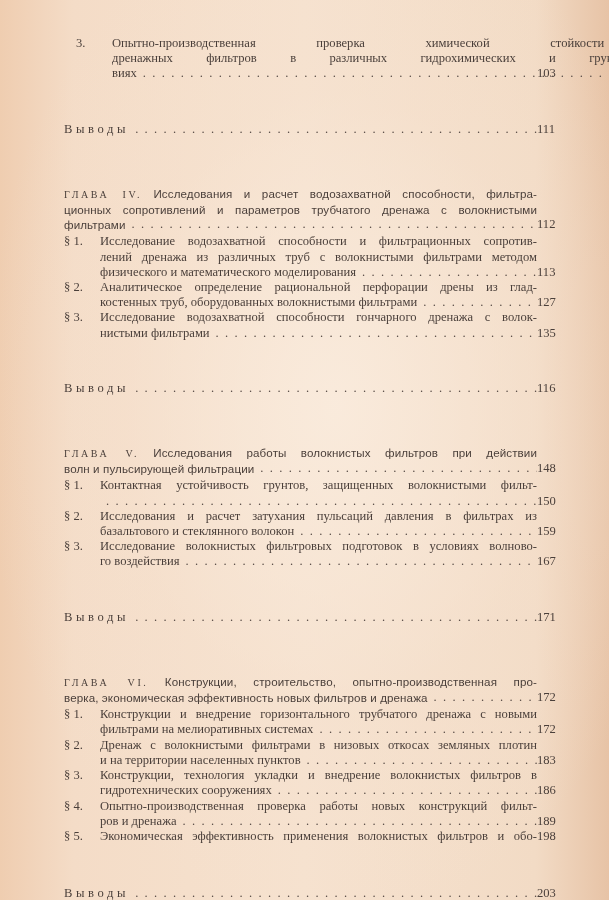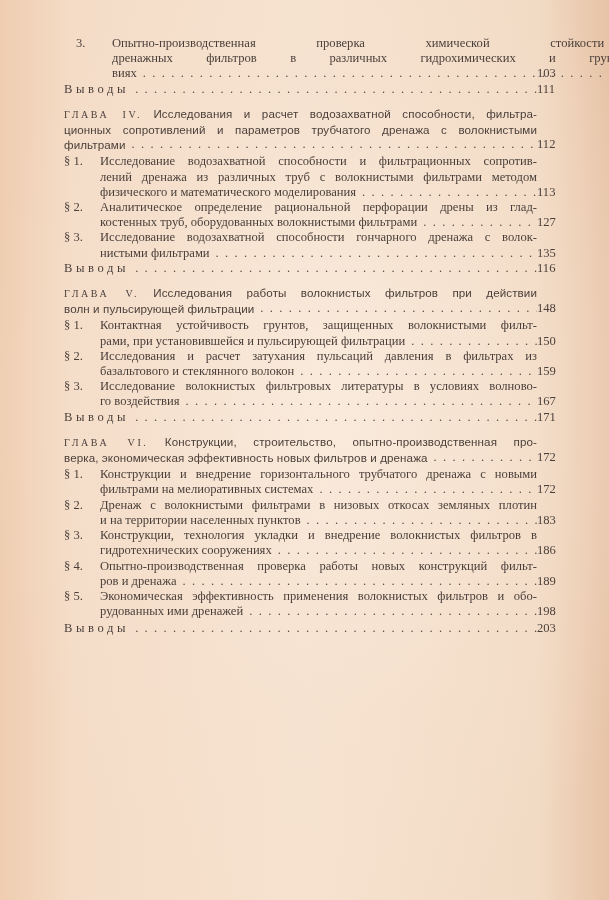--- a/index.html
+++ b/index.html
@@ -28,20 +28,21 @@
     }
     .entry {
       position: relative;
       display: flex;
       align-items: flex-end;
       width: 100%;
     }
     .entry .body {
       flex: 1;
       min-width: 0;
+      margin-top: 40px;
     }
     .entry .pg {
       width: 30px;
       text-align: left;
       flex: 0 0 auto;
       white-space: nowrap;
     }
     .line {
       display: block;
       text-align: justify;
@@ -218,21 +219,20 @@
     <span class="pg">148</span>
   </div>
   <div class="gap-sm"></div>
 
   <div class="entry">
     <div class="sect-wrap sect">
       <span class="marker">§ 1.</span>
       <div class="lines">
         <span class="line">Контактная устойчивость грунтов, защищенных волокнистыми фильт-</span>
         <span class="line last">
-            <span class="txt">рами, при установившейся и пульсирующей фильтрации</span>
             <span class="leader"></span>
           </span>
       </div>
     </div>
     <span class="pg">150</span>
   </div>
 
   <div class="entry">
     <div class="sect-wrap sect">
       <span class="marker">§ 2.</span>
@@ -244,21 +244,21 @@
           </span>
       </div>
     </div>
     <span class="pg">159</span>
   </div>
 
   <div class="entry">
     <div class="sect-wrap sect">
       <span class="marker">§ 3.</span>
       <div class="lines">
-        <span class="line">Исследование волокнистых фильтровых литературы в условиях волново-</span>
+        <span class="line">Исследование волокнистых фильтровых подготовок в условиях волново-</span>
         <span class="line last">
             <span class="txt">го воздействия</span>
             <span class="leader"></span>
           </span>
       </div>
     </div>
     <span class="pg">167</span>
   </div>
 
   <div class="entry">
@@ -339,24 +339,20 @@
       </div>
     </div>
     <span class="pg">189</span>
   </div>
 
   <div class="entry">
     <div class="sect-wrap sect">
       <span class="marker">§ 5.</span>
       <div class="lines">
         <span class="line">Экономическая эффективность применения волокнистых фильтров и обо-</span>
-        <span class="line last">
-            <span class="txt">рудованных ими дренажей</span>
-            <span class="leader"></span>
-          </span>
       </div>
     </div>
     <span class="pg">198</span>
   </div>
 
   <div class="gap-sm"></div>
   <div class="entry">
     <div class="body">
       <span class="line last">
           <span class="txt spaced">Выводы</span>

